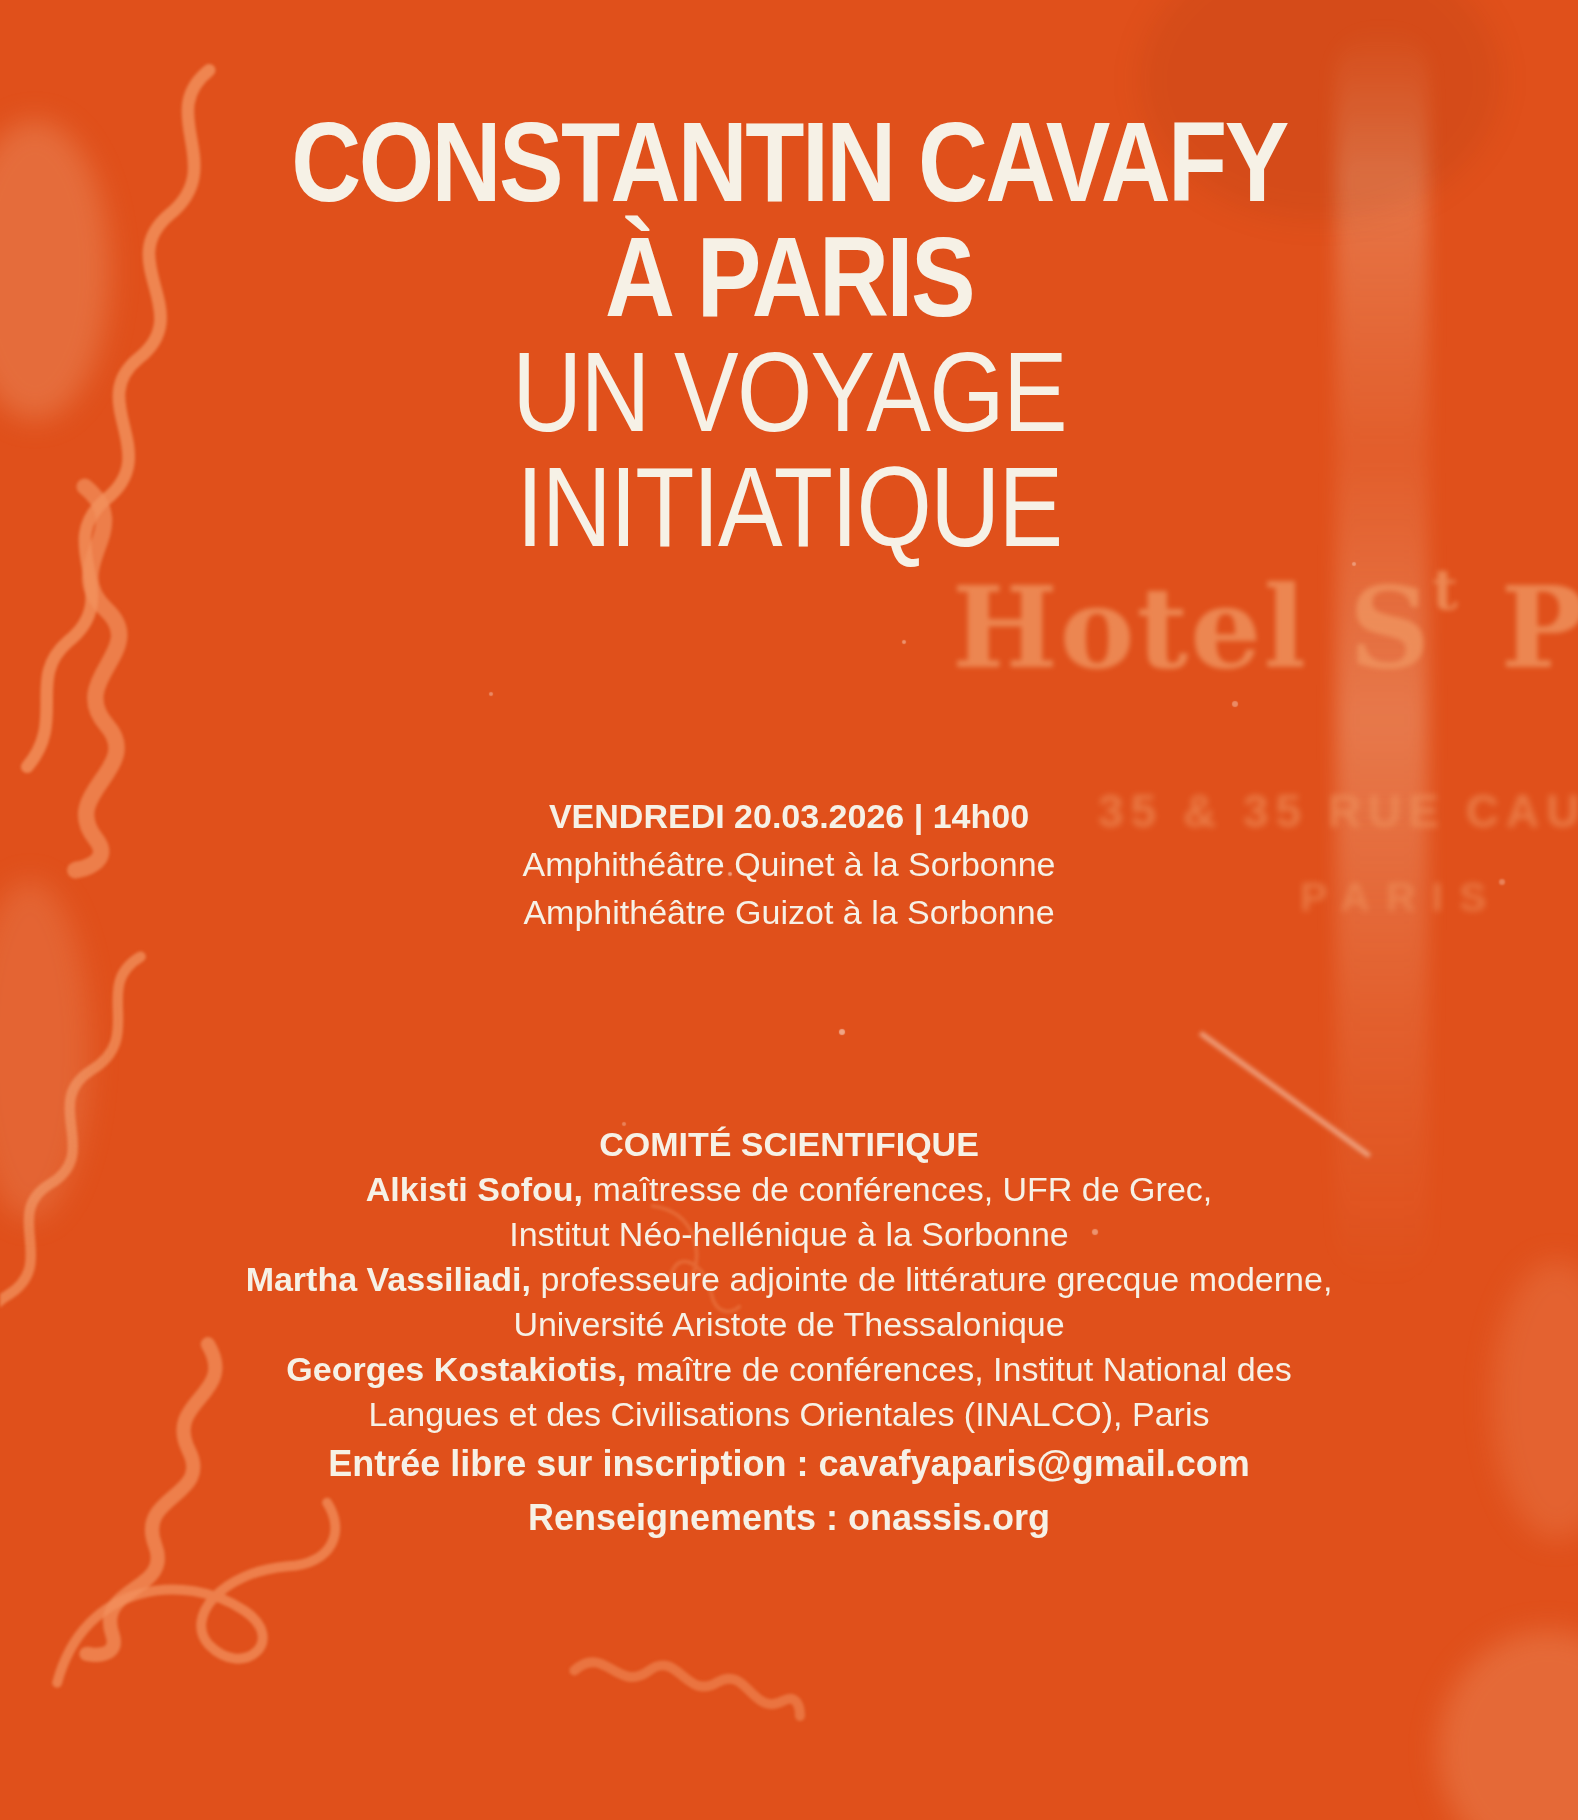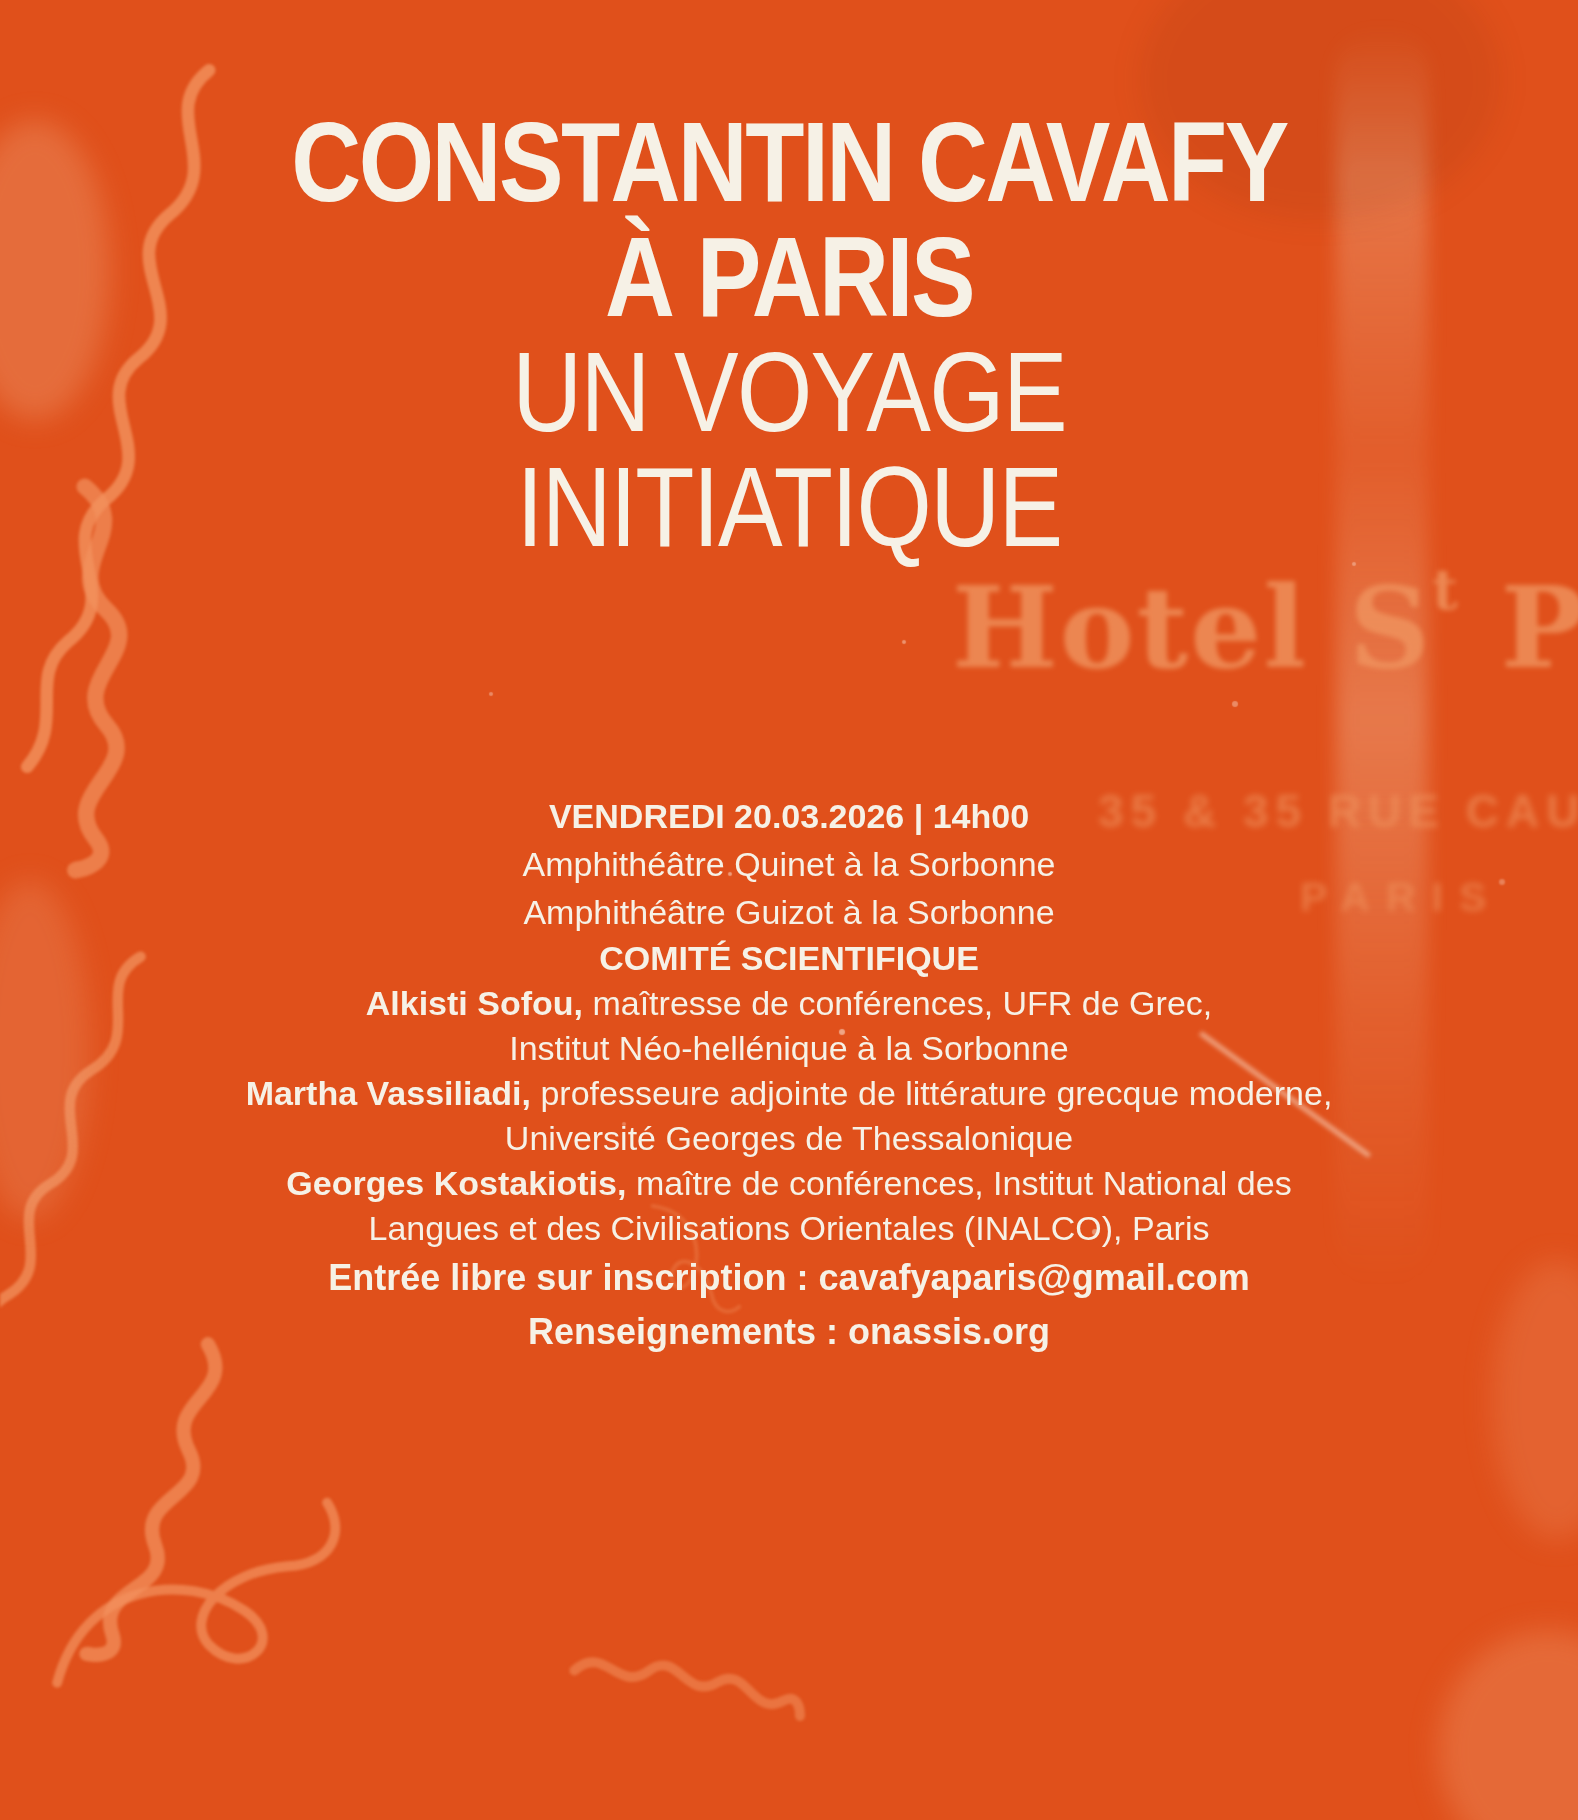--- a/index.html
+++ b/index.html
@@ -76,21 +76,21 @@
     margin:0; padding-top:104px;
     font-size:114px; line-height:115px; letter-spacing:-3px;
     transform:scaleX(0.85); transform-origin:50% 0;
   }
   .title-line { font-weight:bold; }
   .subtitle-line { font-weight:normal; letter-spacing:-2px; }
 
   .schedule-block { margin-top:228px; font-size:34px; line-height:48px; }
   .schedule-datetime { font-weight:bold; }
 
-  .committee-block { font-size:34px; line-height:45px; }
+  .committee-block { margin-top:186px; font-size:34px; line-height:45px; }
   .committee-heading { font-weight:bold; }
   .member-name { font-weight:bold; }
 
   .footer-block { font-size:36px; line-height:54px; font-weight:bold; }
 </style>
 </head>
 <body>
 
 <div class="poster">
 
@@ -143,21 +143,21 @@
       <div class="schedule-venue">Amphithéâtre Guizot à la Sorbonne</div>
     </section>
 
     <section class="committee-block">
       <div class="committee-heading">COMITÉ SCIENTIFIQUE</div>
 
       <div class="member-line"><span class="member-name">Alkisti Sofou,</span> <span class="member-role">maîtresse de conférences, UFR de Grec,</span></div>
       <div class="member-affiliation">Institut Néo-hellénique à la Sorbonne</div>
 
       <div class="member-line"><span class="member-name">Martha Vassiliadi,</span> <span class="member-role">professeure adjointe de littérature grecque moderne,</span></div>
-      <div class="member-affiliation">Université Georges de Thessalonique</div>
+      <div class="member-affiliation">Université Aristote de Thessalonique</div>
 
       <div class="member-line"><span class="member-name">Georges Kostakiotis,</span> <span class="member-role">maître de conférences, Institut National des</span></div>
       <div class="member-affiliation">Langues et des Civilisations Orientales (INALCO), Paris</div>
     </section>
 
     <footer class="footer-block">
       <div class="footer-line"><span>Entrée libre sur inscription :</span> <span>cavafyaparis@gmail.com</span></div>
       <div class="footer-line"><span>Renseignements :</span> <span>onassis.org</span></div>
     </footer>
 

